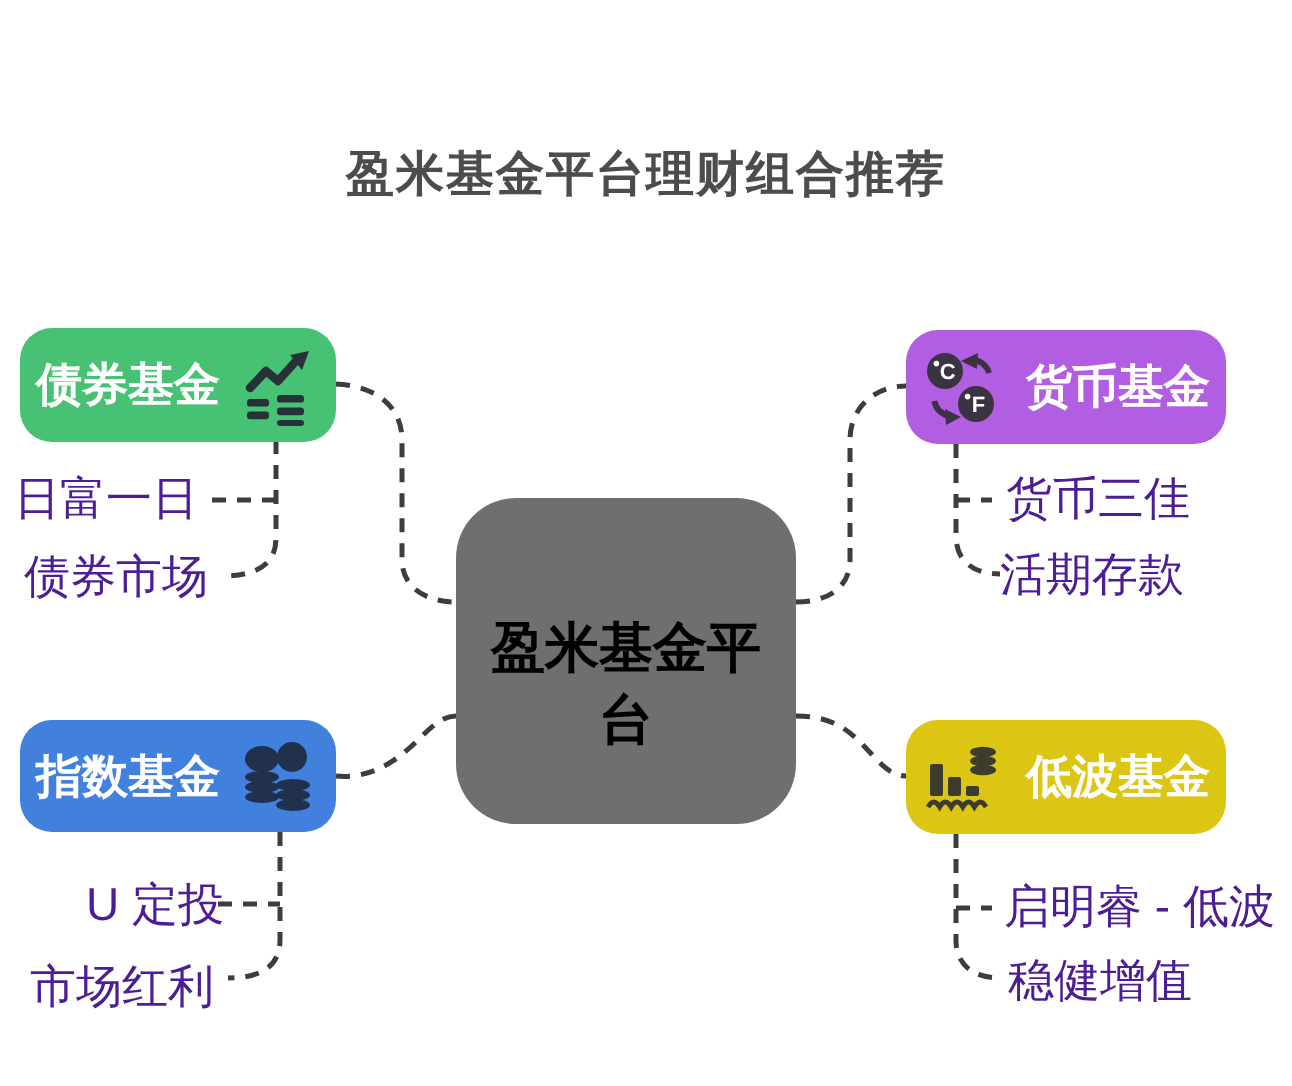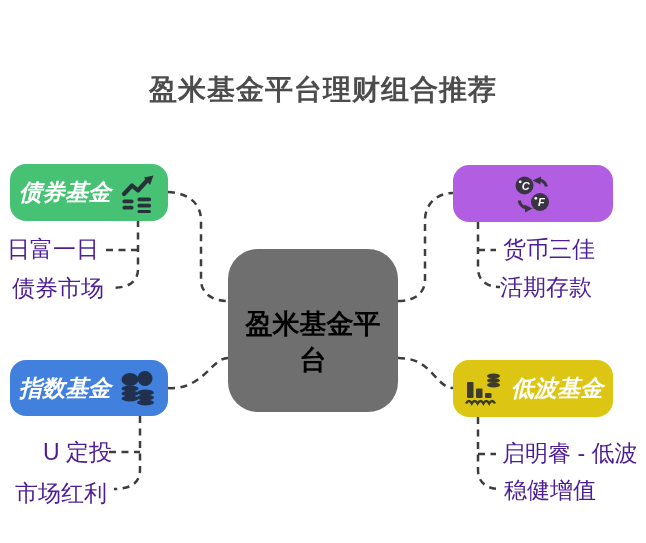--- a/index.html
+++ b/index.html
@@ -2,28 +2,28 @@
 <html><head>
 <meta charset="utf-8">
 <style>
   html,body{margin:0;padding:0;background:#ffffff;}
   .canvas{
     position:relative;width:646px;height:543px;background:#ffffff;overflow:hidden;
     font-family:"Liberation Sans","DejaVu Sans",sans-serif;
   }
   .title{
     position:absolute;top:71px;left:0;width:646px;text-align:center;
-    font-size:28px;font-weight:600;color:#4c4c4c;letter-spacing:1px;
+    font-size:24px;font-weight:600;color:#4c4c4c;letter-spacing:1px;
   }
   .links{position:absolute;left:0;top:0;width:646px;height:543px;pointer-events:none;}
   .links path{fill:none;stroke:#3d3d3d;stroke-width:2.5;stroke-dasharray:7 5.5;}
   .branch-node{
-    position:absolute;display:flex;align-items:center;justify-content:center;gap:8px;
+    position:absolute;display:flex;align-items:center;justify-content:space-between;gap:8px;
     border-radius:16px;color:#ffffff;font-weight:700;font-size:23px;cursor:pointer;
-    box-sizing:border-box;padding:0 8px;font-style:italic;
+    box-sizing:border-box;padding:0 8px;
   }
   .node-bond  {left:10px; top:164px;width:158px;height:57px;background:#47c274;}
   .node-money {left:453px;top:165px;width:160px;height:57px;background:#b15ee2;}
   .node-index {left:10px; top:360px;width:158px;height:56px;background:#4181dd;}
   .node-lowvol{left:453px;top:360px;width:160px;height:57px;background:#ddc613;}
   .branch-label{white-space:nowrap;}
   .icon{width:40px;height:40px;display:flex;align-items:center;justify-content:center;flex:0 0 auto;}
   .center-node{
     position:absolute;left:228px;top:249px;width:170px;height:163px;background:#6f6f6f;
     border-radius:30px;display:flex;align-items:center;justify-content:center;text-align:center;
@@ -94,20 +94,21 @@
         <circle cx="7.2" cy="7.8" r="1.4" fill="#ffffff"></circle>
         <circle cx="27" cy="28" r="9" fill="#3a3442"></circle>
         <text x="28.3" y="32" font-size="11" font-weight="bold" fill="#ffffff" text-anchor="middle" font-family="Liberation Sans,sans-serif">F</text>
         <circle cx="22.8" cy="24.3" r="1.4" fill="#ffffff"></circle>
         <path d="M26,6 A9,9 0 0 1 33.5,12.5" fill="none" stroke="#3a3442" stroke-width="3"></path>
         <polygon points="19.5,6.5 28,2.5 27.5,10.5" fill="#3a3442"></polygon>
         <path d="M6.2,26.5 A9,9 0 0 0 13,33.8" fill="none" stroke="#3a3442" stroke-width="3"></path>
         <polygon points="19.5,34.5 11.5,30.5 12,38.5" fill="#3a3442"></polygon>
       </svg>
     </span>
+    <span class="branch-label">货币基金</span>
   </div>
 
   <div class="branch-node node-index">
     <span class="branch-label">指数基金</span>
     <span class="icon">
       <svg viewBox="0 0 40 40" width="40" height="40" fill="#20304d">
         <ellipse cx="11" cy="11.5" rx="8.5" ry="6.5"></ellipse>
         <circle cx="26" cy="10.5" r="7.5"></circle>
         <ellipse cx="11" cy="20.5" rx="8.5" ry="3"></ellipse>
         <ellipse cx="11" cy="25.5" rx="8.5" ry="3"></ellipse>

